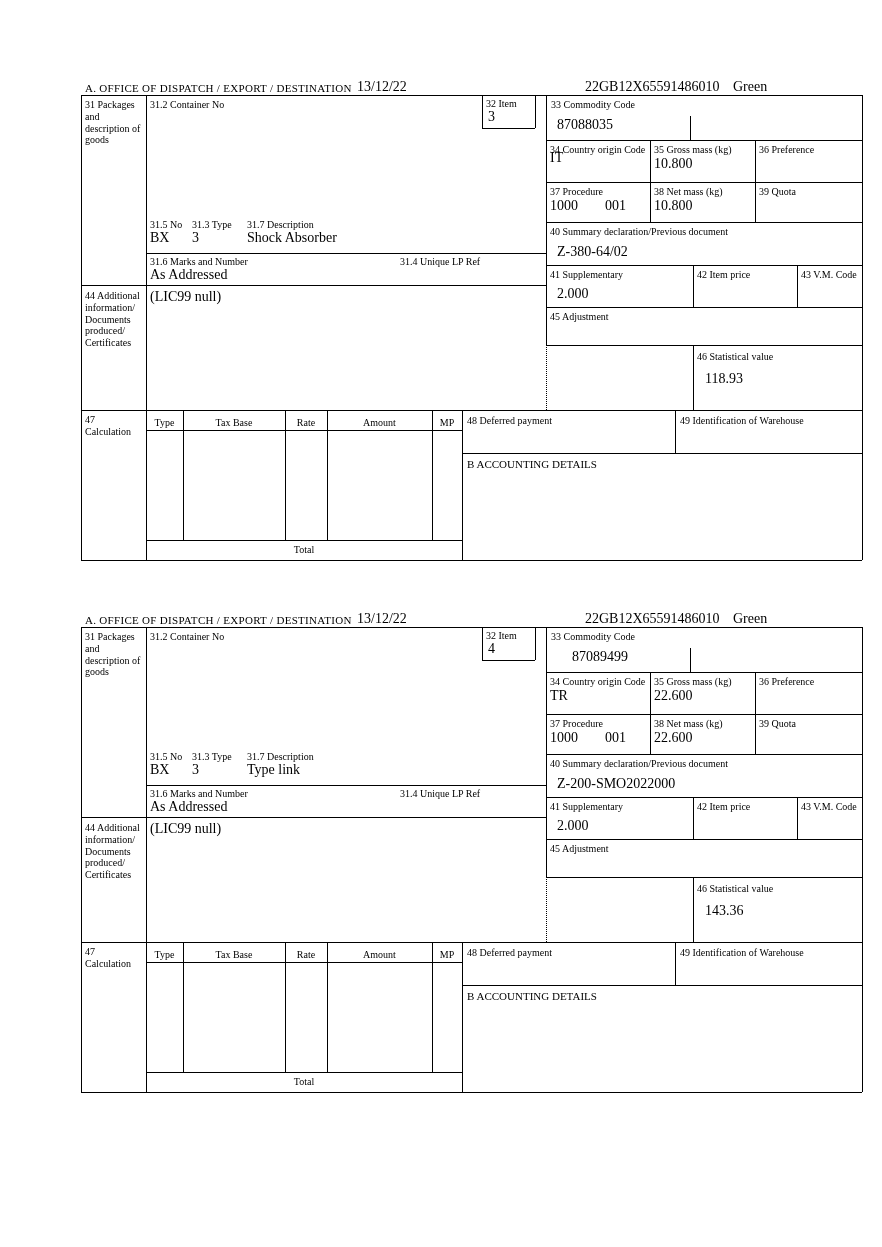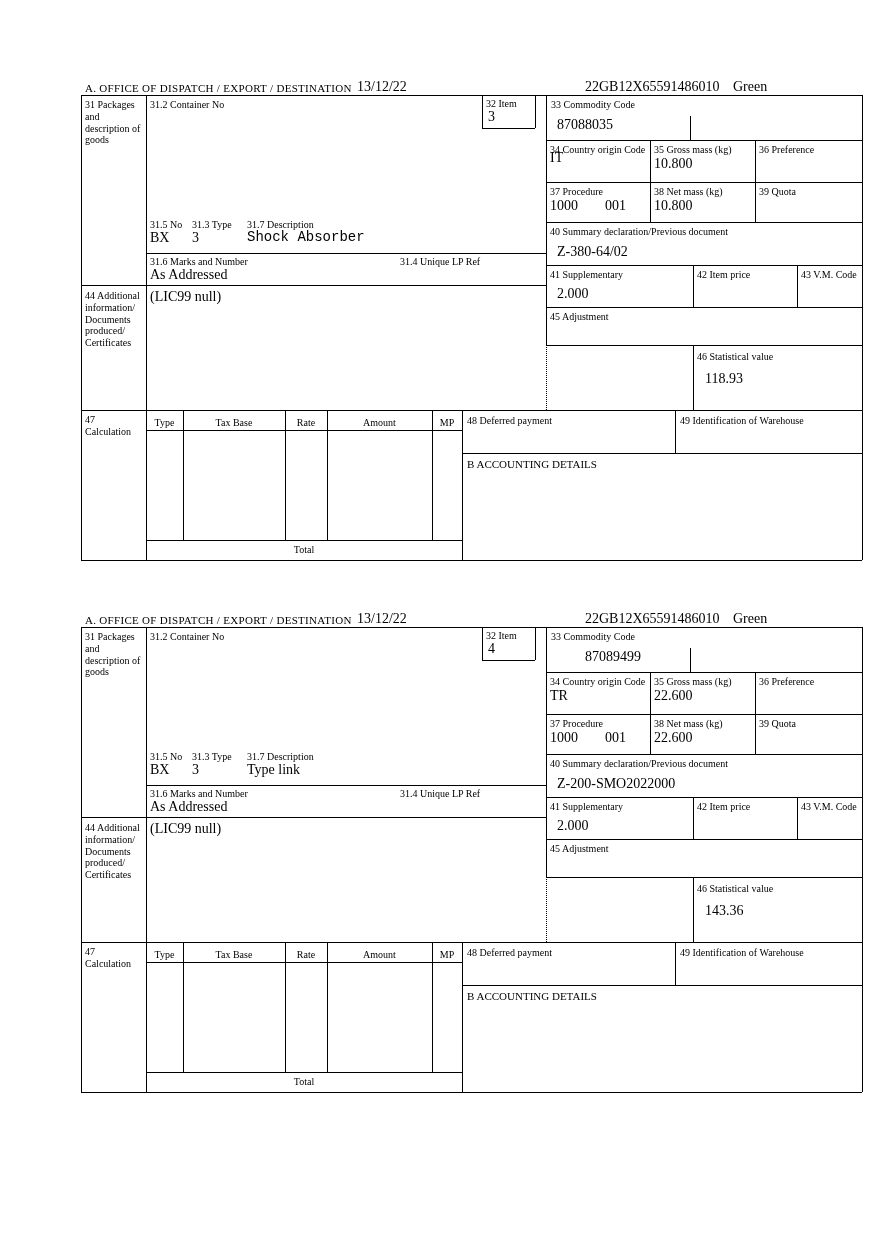--- a/index.html
+++ b/index.html
@@ -92,21 +92,21 @@
 
     <div class="vl" style="left:693px; top:267px; height:65px;"></div>
     <span class="t lbl" style="left:697px; top:273px;">46 Statistical value</span>
     <span class="t val" style="left:705px; top:293px;">118.93</span>
 
     <span class="t lbl" style="left:150px; top:141px;">31.5 No</span>
     <span class="t lbl" style="left:192px; top:141px;">31.3 Type</span>
     <span class="t lbl" style="left:247px; top:141px;">31.7 Description</span>
     <span class="t val" style="left:150px; top:152px;">BX</span>
     <span class="t val" style="left:192px; top:152px;">3</span>
-    <span class="t val" style="left:247px; top:152px;font-family:Liberation Mono, monospace;">Shock Absorber</span>
+    <span class="t val" style="left:247px; top:152px;">Shock Absorber</span>
 
     <div class="hl" style="left:146px; top:175px; width:400px;"></div>
     <span class="t lbl" style="left:150px; top:178px;">31.6 Marks and Number</span>
     <span class="t lbl" style="left:400px; top:178px;">31.4 Unique LP Ref</span>
     <span class="t val" style="left:150px; top:189px;">As Addressed</span>
     <div class="hl" style="left:81px; top:207px; width:465px;"></div>
 
     <span class="t lbl wrap" style="left:85px; top:212px; width:56px;">44 Additional information/ Documents produced/ Certificates</span>
     <span class="t val" style="left:150px; top:211px;">(LIC99 null)</span>
 
@@ -154,21 +154,21 @@
 
     <span class="t lbl" style="left:150px; top:21px;">31.2 Container No</span>
 
     <div class="vl" style="left:482px; top:17px; height:33px;"></div>
     <div class="vl" style="left:535px; top:17px; height:33px;"></div>
     <div class="hl" style="left:482px; top:50px; width:53px;"></div>
     <span class="t lbl" style="left:486px; top:20px;">32 Item</span>
     <span class="t val" style="left:488px; top:31px;">4</span>
 
     <span class="t lbl" style="left:551px; top:21px;">33 Commodity Code</span>
-    <span class="t val" style="left:585px; top:39px;">87089499</span>
+    <span class="t val" style="left:572px; top:39px;">87089499</span>
     <div class="vl" style="left:690px; top:38px; height:24px;"></div>
     <div class="hl" style="left:546px; top:62px; width:316px;"></div>
 
     <span class="t lbl" style="left:550px; top:66px;">34 Country origin Code</span>
     <span class="t lbl" style="left:654px; top:66px;">35 Gross mass (kg)</span>
     <span class="t lbl" style="left:759px; top:66px;">36 Preference</span>
     <span class="t val" style="left:550px; top:78px;">TR</span>
     <span class="t val" style="left:654px; top:78px;">22.600</span>
     <div class="vl" style="left:650px; top:62px; height:82px;"></div>
     <div class="vl" style="left:755px; top:62px; height:82px;"></div>

